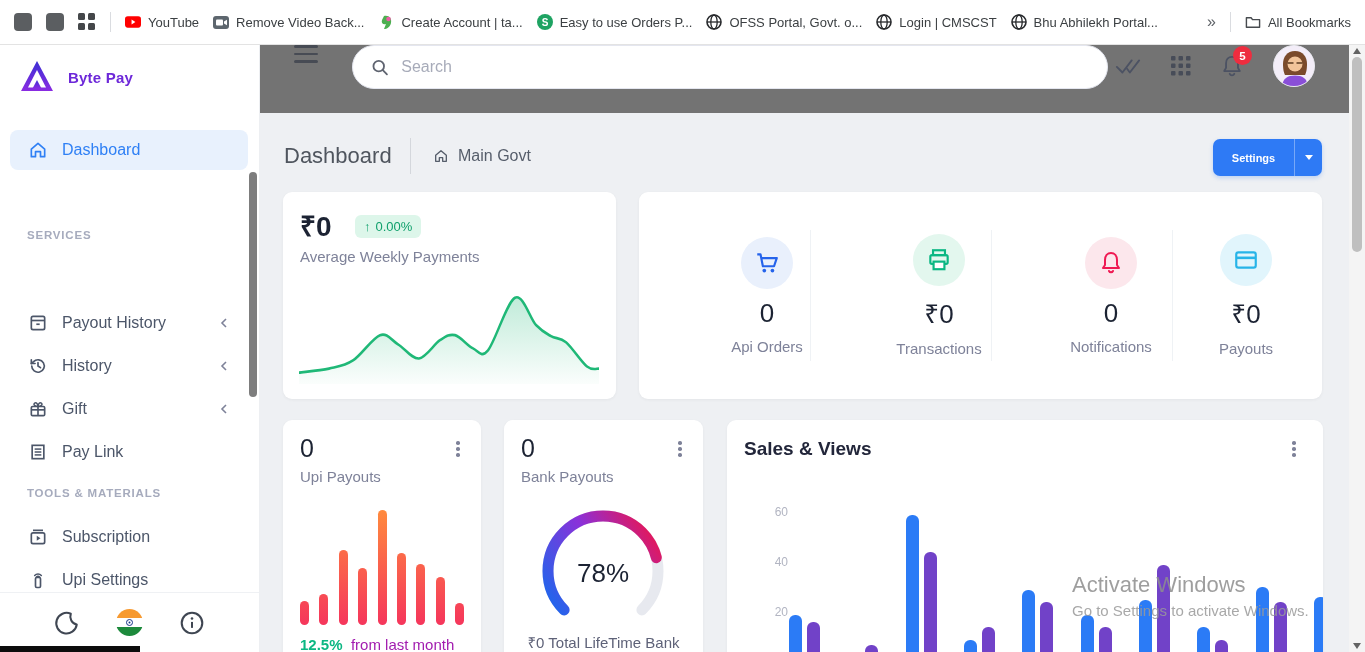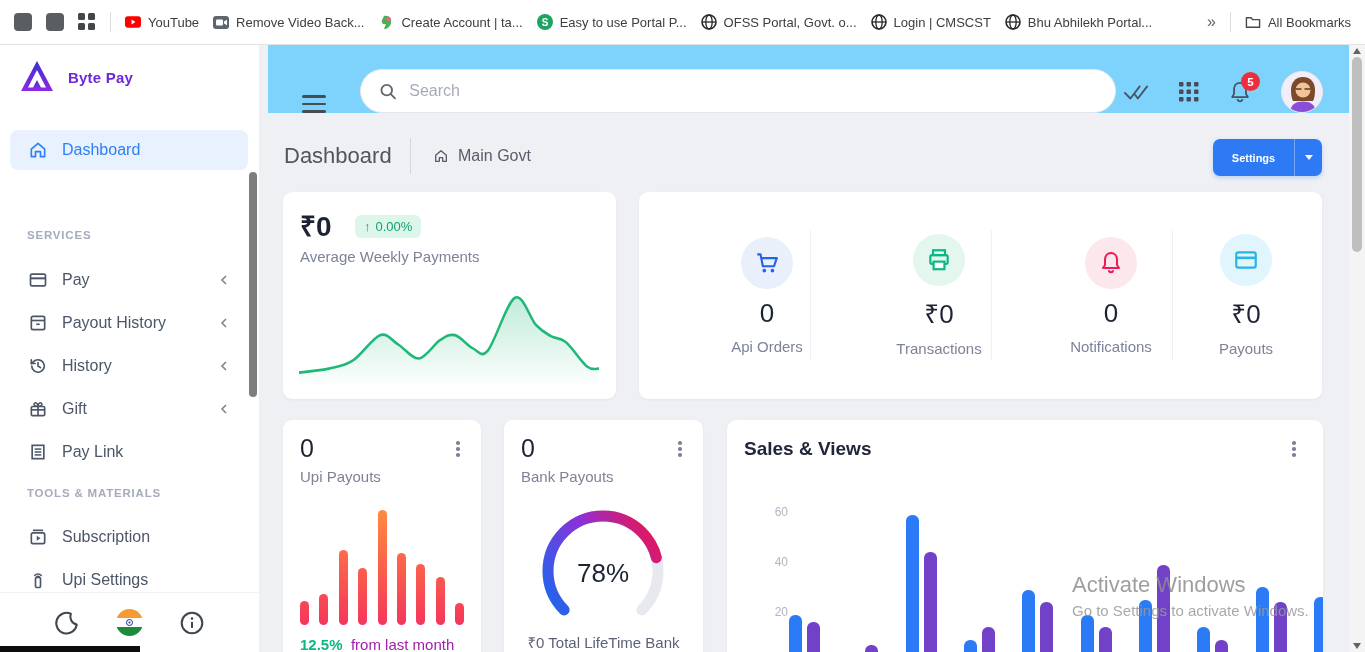--- a/index.html
+++ b/index.html
@@ -30,21 +30,21 @@
   .nav-item { position:absolute; left:10px; width:238px; height:43px; display:flex; align-items:center; gap:14px;
               padding:0 18px; cursor:pointer; color:#4c5669; font-size:16px; }
   .nav-item .chev { margin-left:auto; }
   #side-scroll { position:absolute; left:249px; top:127px; width:8px; height:225px; background:#7d7d7d; border-radius:4px; }
   #side-footer { position:absolute; left:0; bottom:0; width:259px; height:60px; background:#fff; border-top:1px solid #eff1f4;
                  display:flex; align-items:center; justify-content:space-around; padding:0 36px; }
   .foot-ic { cursor:pointer; display:flex; }
   #black-strip { left:0; top:646px; width:140px; height:6px; background:#0d0d0d; z-index:60; }
 
   
-  #topbar { left:268px; top:45px; width:1089px; height:68px; background:#7dd3fc; display:flex; align-items:flex-end; padding:0 34px; }
+  #topbar { left:260px; top:45px; width:1089px; height:68px; background:#737373; display:flex; align-items:flex-start; padding:0 34px; }
   #hamburger { width:24px; cursor:pointer; display:flex; flex-direction:column; gap:5px; }
   #hamburger i { display:block; height:2.6px; background:#474b54; border-radius:2px; }
   #searchwrap { margin-left:34px; width:756px; height:44px; border:1px solid #e4e6ef; border-radius:22px;
                 display:flex; align-items:center; padding:0 18px; gap:12px; background:#fff; }
   #searchwrap input { border:none; outline:none; font-size:16px; color:#3f4254; width:100%; font-family:inherit; }
   #searchwrap input::placeholder { color:#a7abb9; }
   #top-icons { margin-left:auto; display:flex; align-items:center; gap:30px; }
   .tic { cursor:pointer; position:relative; display:flex; }
   #badge { position:absolute; top:-8px; right:-9px; min-width:19px; height:19px; border-radius:10px; background:#ee2d3f;
            color:#fff; font-size:11.5px; font-weight:700; display:flex; align-items:center; justify-content:center; padding:0 4px; }
@@ -155,21 +155,21 @@
     </span>
       <span>Create Account | ta...</span>
   </span>
   <span class="bm">
     <span class="fav">
       <svg width="16" height="16" viewBox="0 0 16 16">
           <circle cx="8" cy="8" r="8" fill="#1ea362"></circle>
           <text x="8" y="11.5" font-size="10" font-weight="bold" fill="#fff" text-anchor="middle" font-family="Liberation Sans, sans-serif">S</text>
         </svg>
     </span>
-      <span>Easy to use Portal P...</span>
+      <span>Easy to use Orders P...</span>
   </span>
   <span class="bm">
     <span class="fav globe">
       <svg width="16" height="16" viewBox="0 0 16 16">
           <circle cx="8" cy="8" r="7" fill="none" stroke="#27292c" stroke-width="1.6"></circle>
           <ellipse cx="8" cy="8" rx="3.2" ry="7" fill="none" stroke="#27292c" stroke-width="1.3"></ellipse>
           <line x1="1" y1="8" x2="15" y2="8" stroke="#27292c" stroke-width="1.3"></line>
         </svg>
     </span>
       <span>OFSS Portal, Govt. o...</span>
@@ -227,30 +227,20 @@
 
   <div id="dash-item">
     <svg width="20" height="20" viewBox="0 0 24 24">
         <path d="M4 11 L12 4 L20 11 V20 H15 V14 H9 V20 H4 Z" fill="none" stroke="#2f80f5" stroke-width="2" stroke-linejoin="round"></path>
       </svg>
     <span class="lbl">Dashboard</span>
   </div>
 
   <div class="sec-label" style="top:184px">SERVICES</div>
 
-  <div class="nav-item" style="top:213px">
-    <svg width="20" height="20" viewBox="0 0 24 24">
-        <rect x="3" y="5" width="18" height="14" rx="2" fill="none" stroke="#4c5669" stroke-width="2"></rect>
-        <line x1="3" y1="10" x2="21" y2="10" stroke="#4c5669" stroke-width="2.4"></line>
-      </svg>
-    <span>Pay</span>
-    <svg class="chev" width="12" height="12" viewBox="0 0 12 12">
-        <polyline points="8,2 4,6 8,10" fill="none" stroke="#7e8299" stroke-width="1.6"></polyline>
-      </svg>
-  </div>
   <div class="nav-item" style="top:256px">
     <svg width="20" height="20" viewBox="0 0 24 24">
         <rect x="4" y="4" width="16" height="16" rx="2" fill="none" stroke="#4c5669" stroke-width="2"></rect>
         <line x1="4" y1="9" x2="20" y2="9" stroke="#4c5669" stroke-width="2"></line>
         <line x1="10" y1="13.5" x2="14" y2="13.5" stroke="#4c5669" stroke-width="2"></line>
       </svg>
     <span>Payout History</span>
     <svg class="chev" width="12" height="12" viewBox="0 0 12 12">
         <polyline points="8,2 4,6 8,10" fill="none" stroke="#7e8299" stroke-width="1.6"></polyline>
       </svg>

